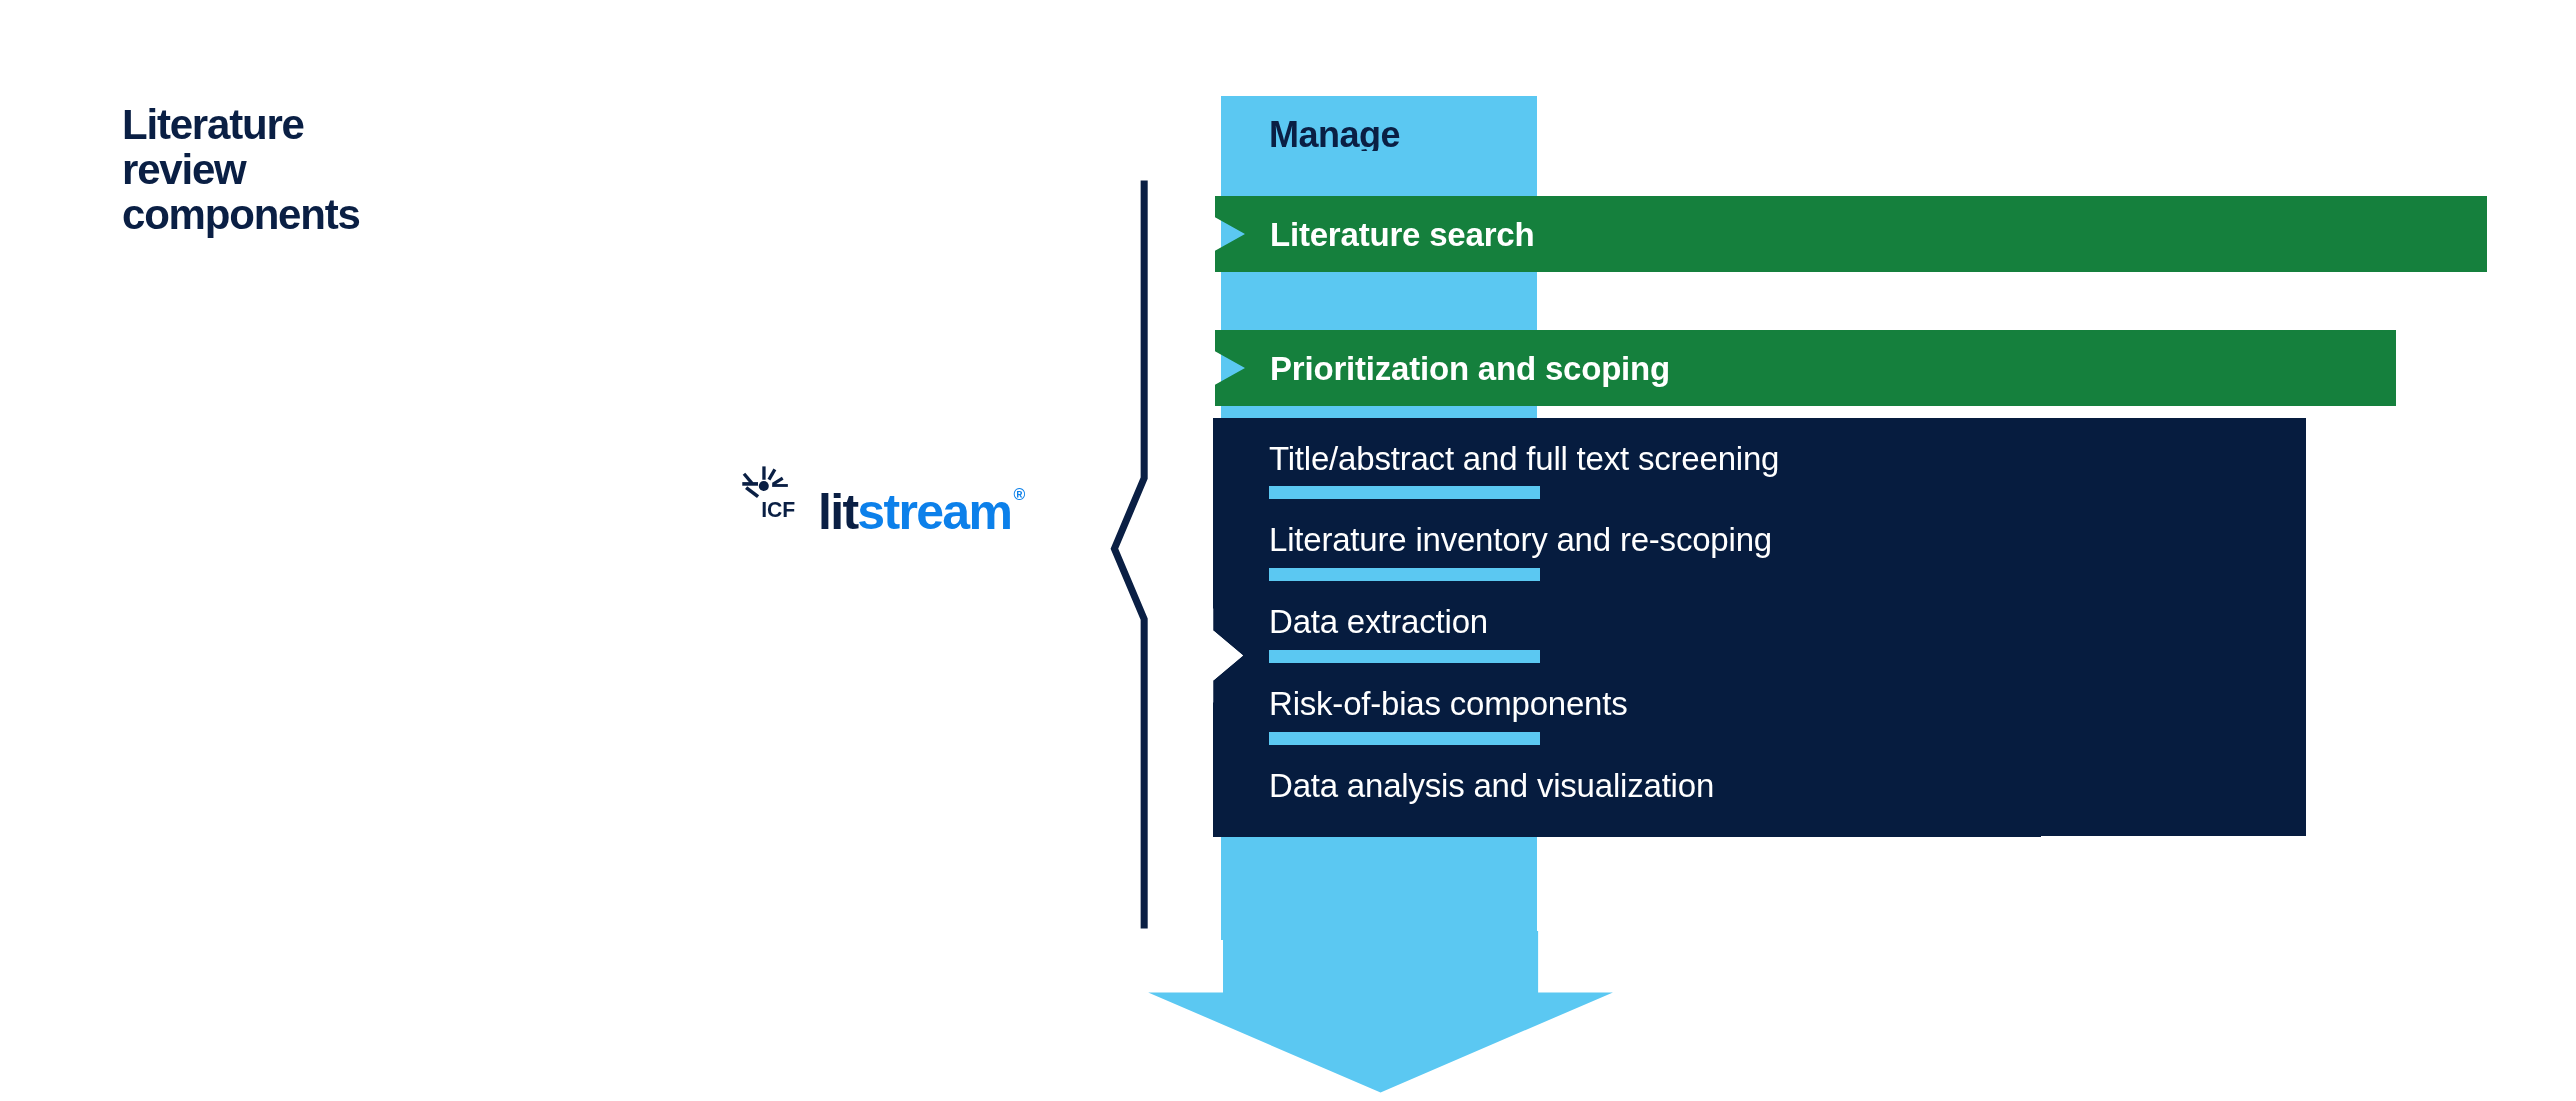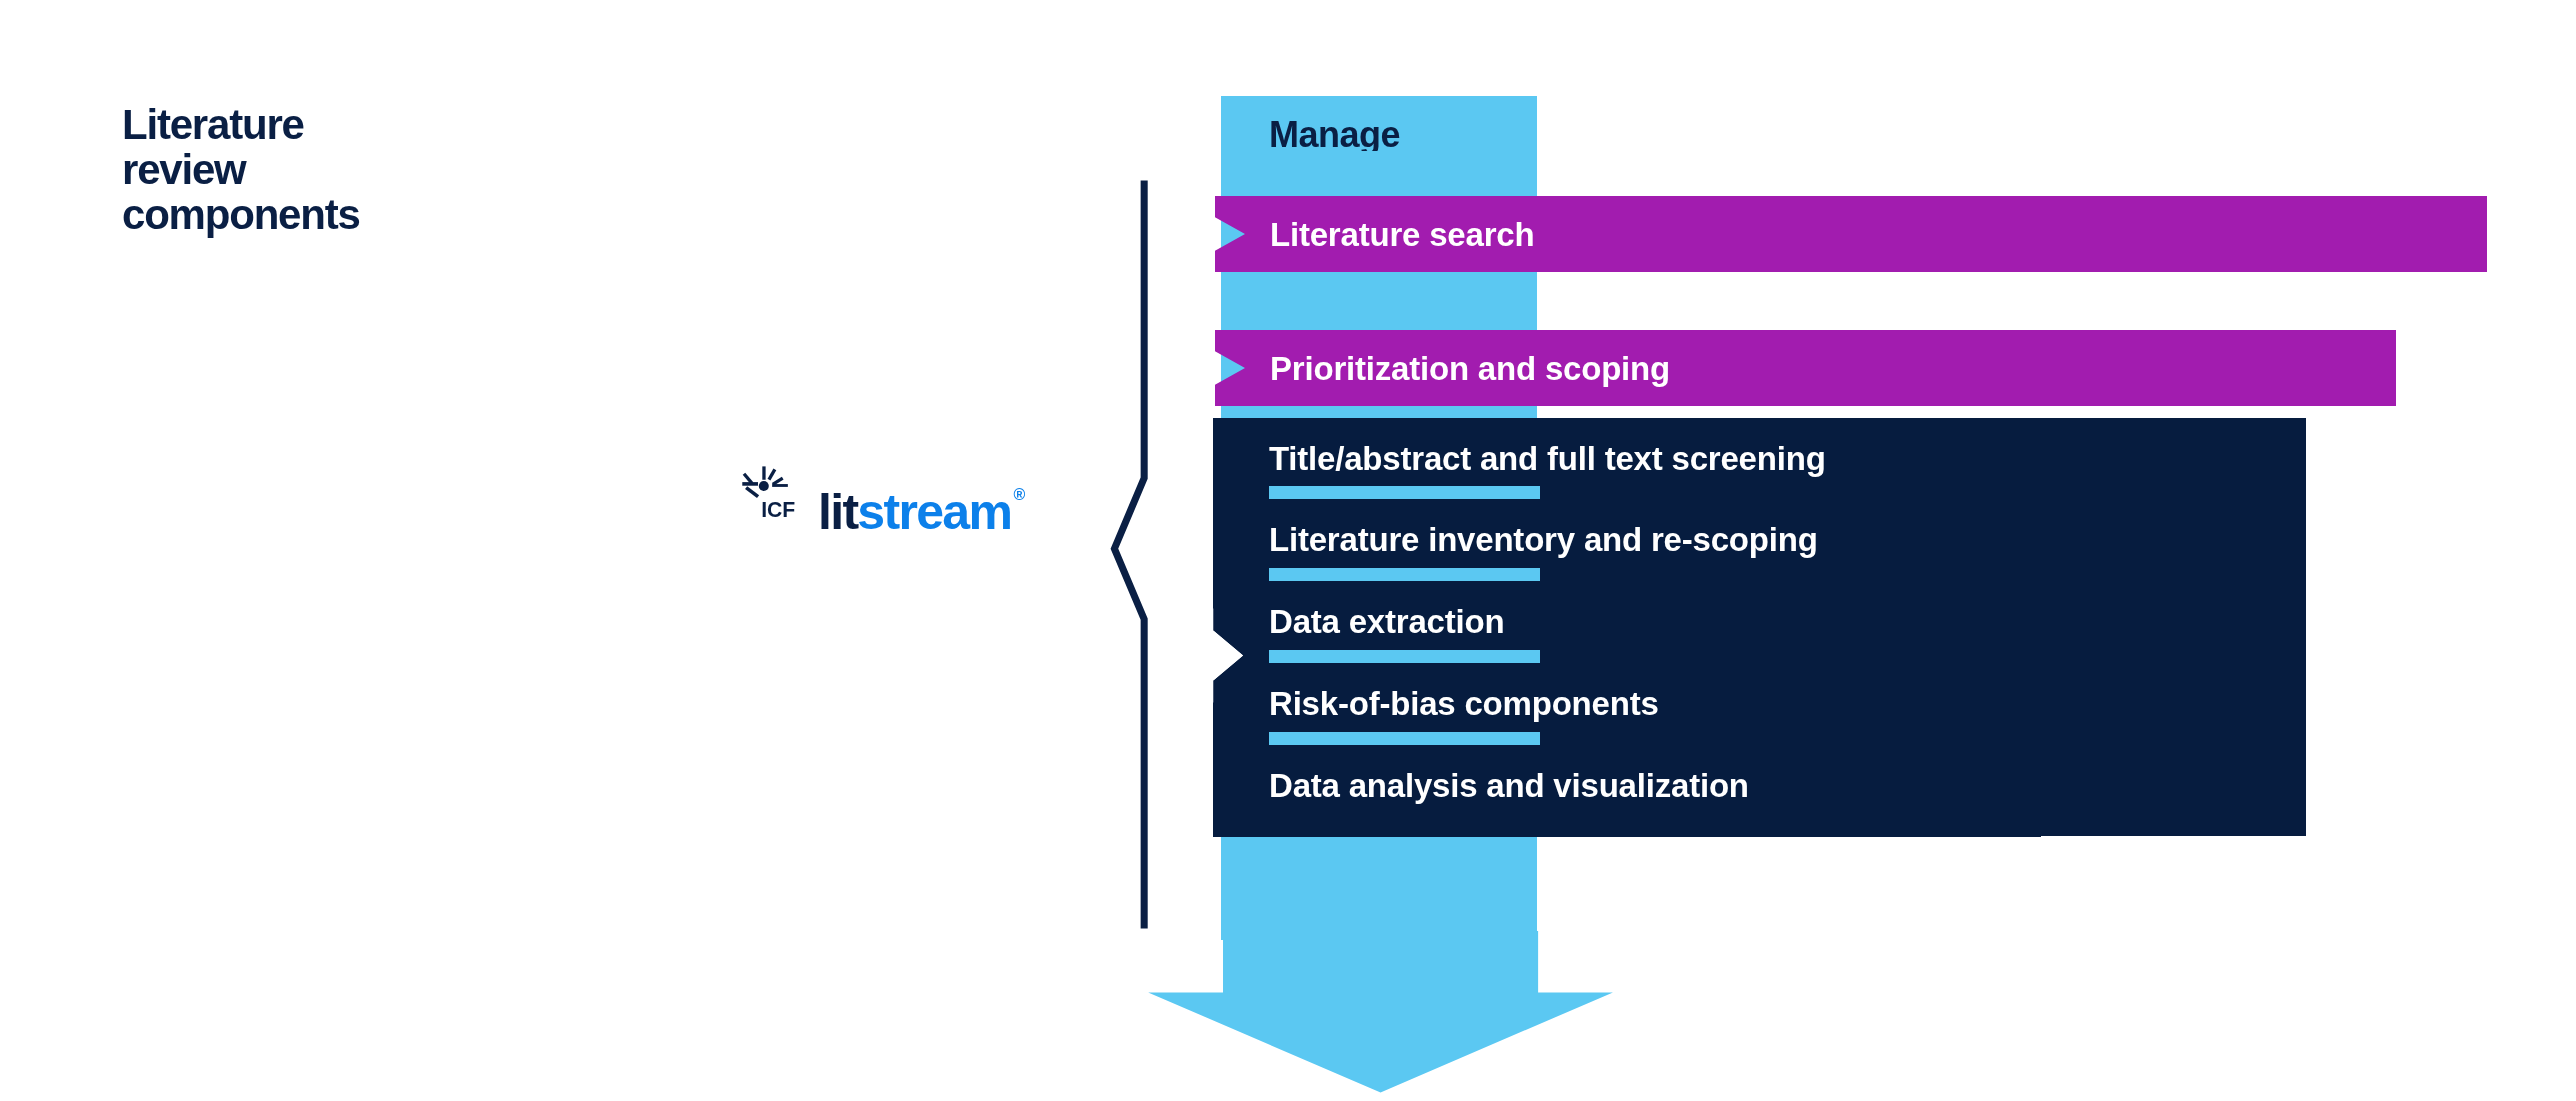--- a/index.html
+++ b/index.html
@@ -104,21 +104,21 @@
     position: absolute;
     left: 1144px;
     top: 931px;
     width: 481px;
     height: 167px;
   }
 
   
   .bar {
     position: absolute;
-    background: #a21caf;
+    background: #15803d;
     color: #ffffff;
     display: flex;
     align-items: center;
   }
   .bar .bar-label {
     position: absolute;
     left: 55px;
     font-size: 33px;
     font-weight: 700;
     letter-spacing: -0.2px;
@@ -145,21 +145,21 @@
       0 58.2%, 30px 51.0%, 0 43.8%
     );
   }
   .grp-row {
     position: absolute;
     background: #061C3F;
   }
   .grp-label {
     position: absolute;
     font-size: 33px;
-    font-weight: 700;
+    font-weight: 400;
     letter-spacing: -0.2px;
     white-space: nowrap;
     color: #ffffff;
     line-height: 1;
   }
   .sep-stripe {
     position: absolute;
     background: #5BC8F2;
   }
   

